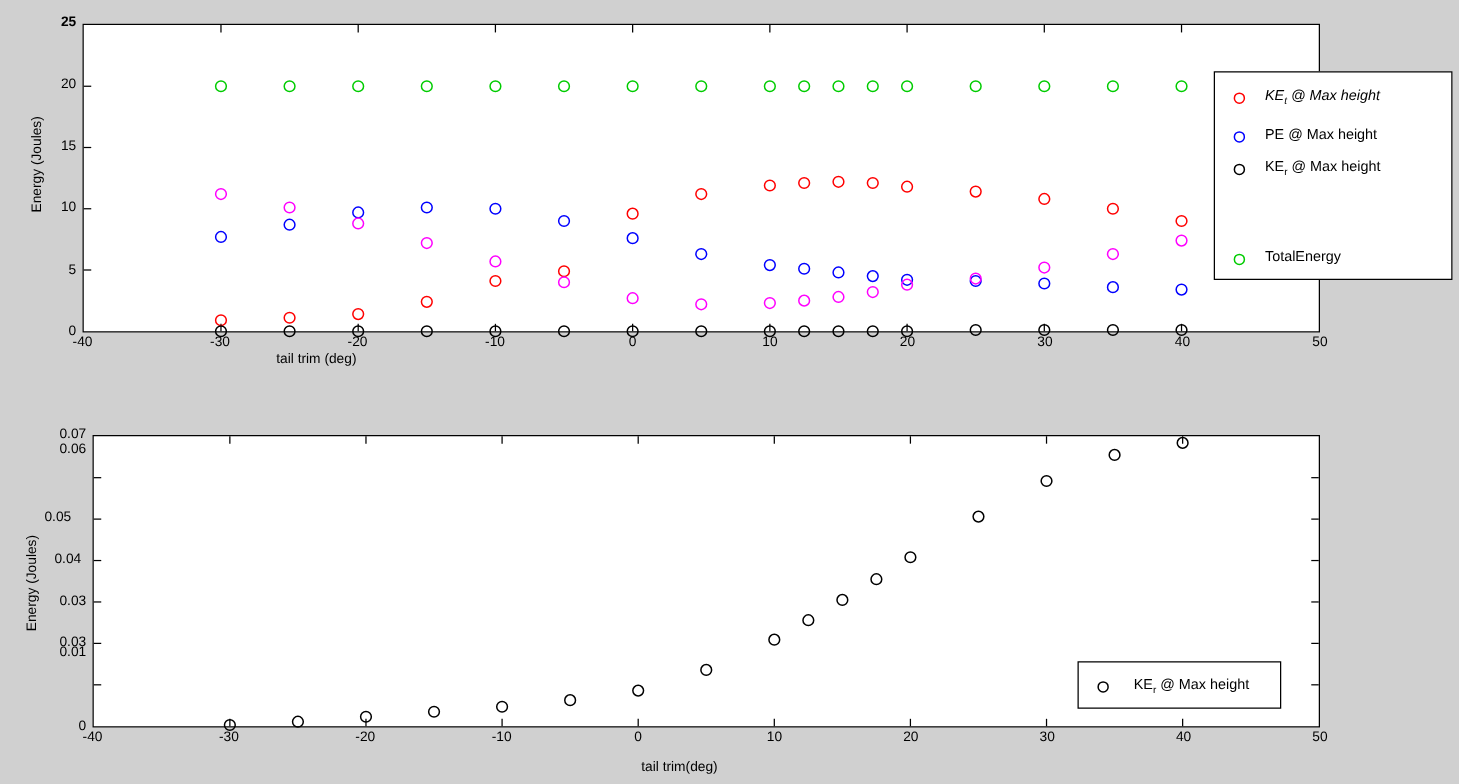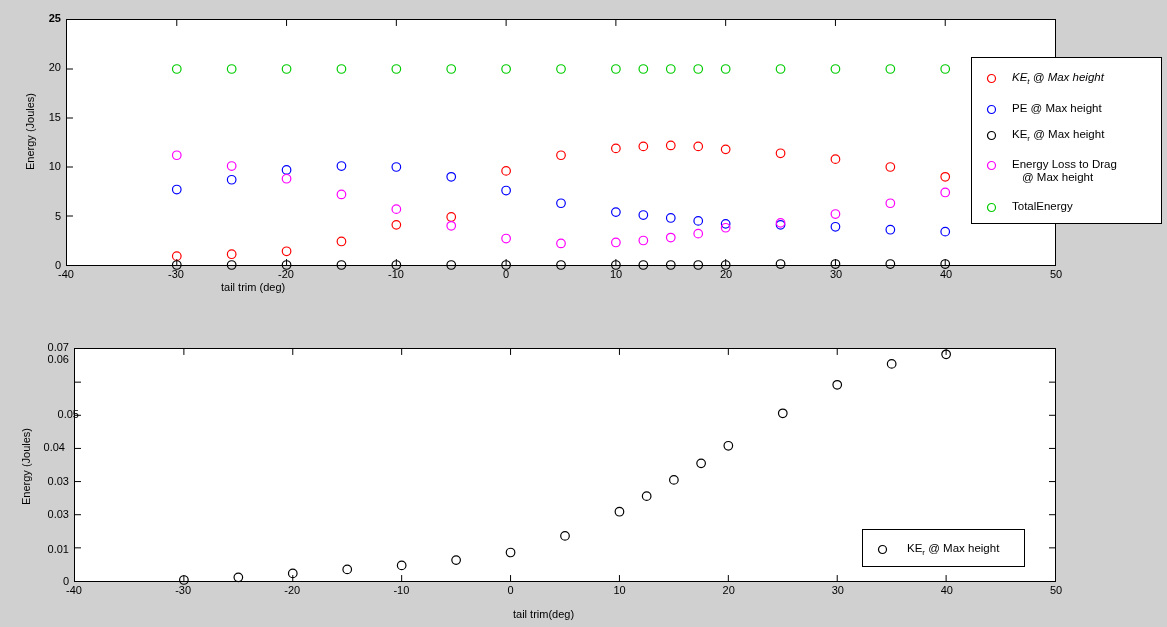--- a/index.html
+++ b/index.html
@@ -299,25 +299,25 @@
       <div class="tick-label" style="left: 183.111px; top: 585px; transform: translateX(-50%);">-30</div>
       <div class="tick-label" style="left: 292.222px; top: 585px; transform: translateX(-50%);">-20</div>
       <div class="tick-label" style="left: 401.333px; top: 585px; transform: translateX(-50%);">-10</div>
       <div class="tick-label" style="left: 510.444px; top: 585px; transform: translateX(-50%);">0</div>
       <div class="tick-label" style="left: 619.556px; top: 585px; transform: translateX(-50%);">10</div>
       <div class="tick-label" style="left: 728.667px; top: 585px; transform: translateX(-50%);">20</div>
       <div class="tick-label" style="left: 837.778px; top: 585px; transform: translateX(-50%);">30</div>
       <div class="tick-label" style="left: 946.889px; top: 585px; transform: translateX(-50%);">40</div>
       <div class="tick-label" style="left: 1056px; top: 585px; transform: translateX(-50%);">50</div>
       <div class="tick-label ylab-t" style="left: 28px; width: 41px; top: 576px;">0</div>
-      <div class="tick-label ylab-t" style="left: 28px; width: 41px; top: 544px;">0.01</div>
+      <div class="tick-label ylab-t" style="left: 28px; width: 41px; top: 517px;">0.01</div>
       <div class="tick-label ylab-t" style="left: 28px; width: 41px; top: 509.143px;">0.03</div>
       <div class="tick-label ylab-t" style="left: 28px; width: 41px; top: 475.714px;">0.03</div>
       <div class="tick-label ylab-t" style="left: 24px; width: 41px; top: 442.286px;">0.04</div>
-      <div class="tick-label ylab-t" style="left: 38px; width: 41px; top: 408.857px;">0.05</div>
+      <div class="tick-label ylab-t" style="left: 16px; width: 41px; top: 408.857px;">0.05</div>
       <div class="tick-label ylab-t" style="left: 28px; width: 41px; top: 354px;">0.06</div>
       <div class="tick-label ylab-t" style="left: 28px; width: 41px; top: 342px;">0.07</div>
     </div>
 
   <div class="ylabel-rot" id="ylabel-bot" style="left:20px; top:505px;">Energy (Joules)</div>
   <div class="axis-title" id="xlabel-bot" style="left:513px; top:608px;">tail trim(deg)</div>
 
   <div class="legend" id="legend-top">
       <div class="legend-row" style="left: 8px; top: 13px;">
         <span class="legend-marker">
@@ -336,28 +336,20 @@
         <span class="legend-text" style="margin-left: 10px;">PE @ Max height</span>
       </div>
       <div class="legend-row" style="left: 8px; top: 70px;">
         <span class="legend-marker">
           <svg width="11" height="11" viewBox="0 0 11 11">
             <circle cx="5.5" cy="5.5" r="4" fill="none" stroke="#000000" stroke-width="1.2"></circle>
           </svg>
         </span>
         <span class="legend-text" style="margin-left: 10px;">KE<span class="sub">r</span> @ Max height</span>
       </div>
-      <div class="legend-row" style="left: 8px; top: 100px;">
-        <span class="legend-marker">
-          <svg width="11" height="11" viewBox="0 0 11 11">
-            <circle cx="5.5" cy="5.5" r="4" fill="none" stroke="#ff00ff" stroke-width="1.2"></circle>
-          </svg>
-        </span>
-        <span class="legend-text" style="margin-left: 10px;">Energy Loss to Drag<span class="l2">@ Max height</span></span>
-      </div>
       <div class="legend-row" style="left: 8px; top: 142px;">
         <span class="legend-marker">
           <svg width="11" height="11" viewBox="0 0 11 11">
             <circle cx="5.5" cy="5.5" r="4" fill="none" stroke="#00cc00" stroke-width="1.2"></circle>
           </svg>
         </span>
         <span class="legend-text" style="margin-left: 10px;">TotalEnergy</span>
       </div>
     </div>
   <div class="legend" id="legend-bot">

